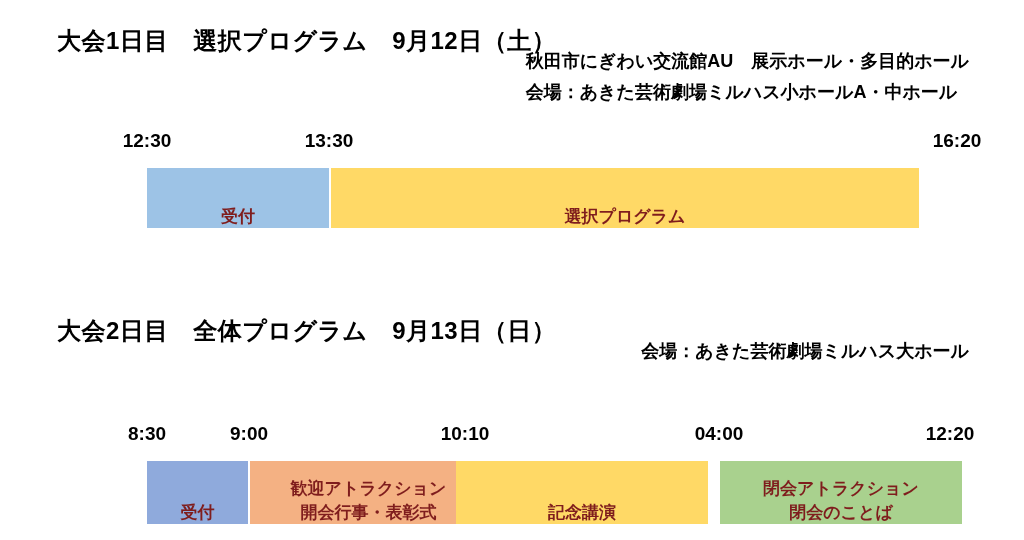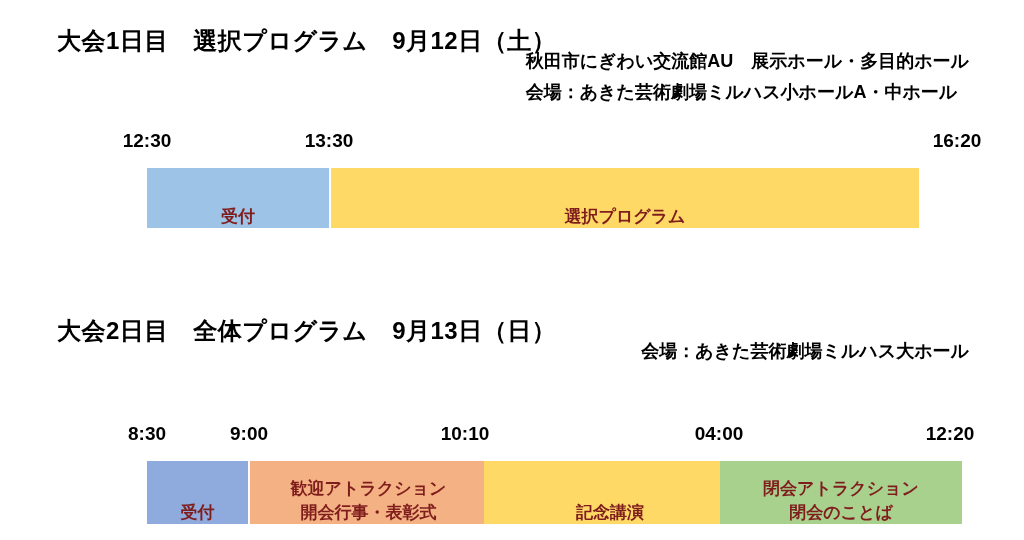--- a/index.html
+++ b/index.html
@@ -167,21 +167,21 @@
       </div>
 
       <div class="bar-row">
         <div class="segment" style="left:147px; width:101px; background:#8FAADC;">
           <span class="seg-label">受付</span>
         </div>
         <div class="segment" style="left:250px; width:237px; background:#F4B183;">
           <span class="seg-label">歓迎アトラクション
 開会行事・表彰式</span>
         </div>
-        <div class="segment" style="left:484px; width:252px; background:#FFD966;">
+        <div class="segment" style="left:456px; width:252px; background:#FFD966;">
           <span class="seg-label">記念講演</span>
         </div>
         <div class="segment" style="left:720px; width:242px; background:#A9D18E;">
           <span class="seg-label">閉会アトラクション
 閉会のことば</span>
         </div>
       </div>
     </div>
   </section>
 

